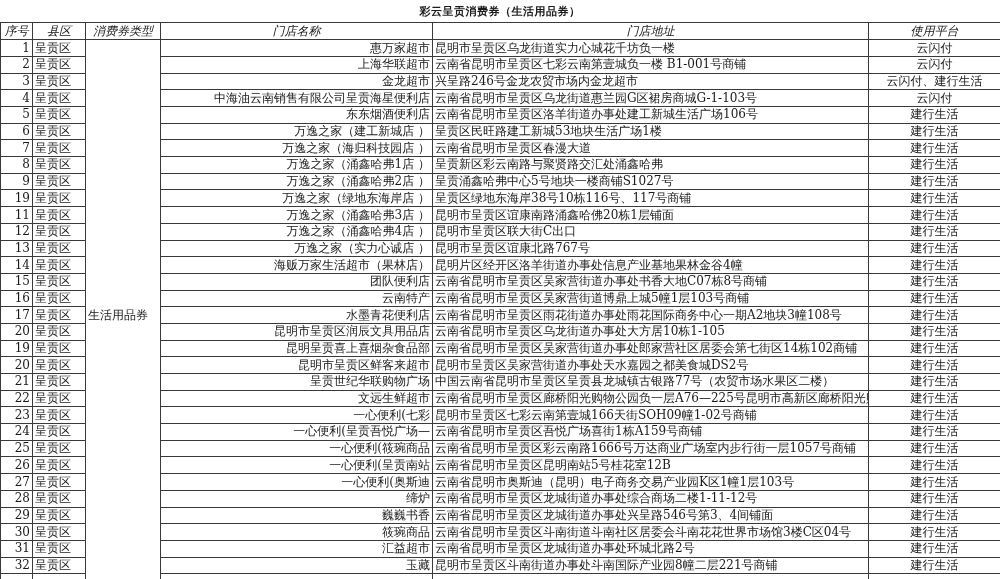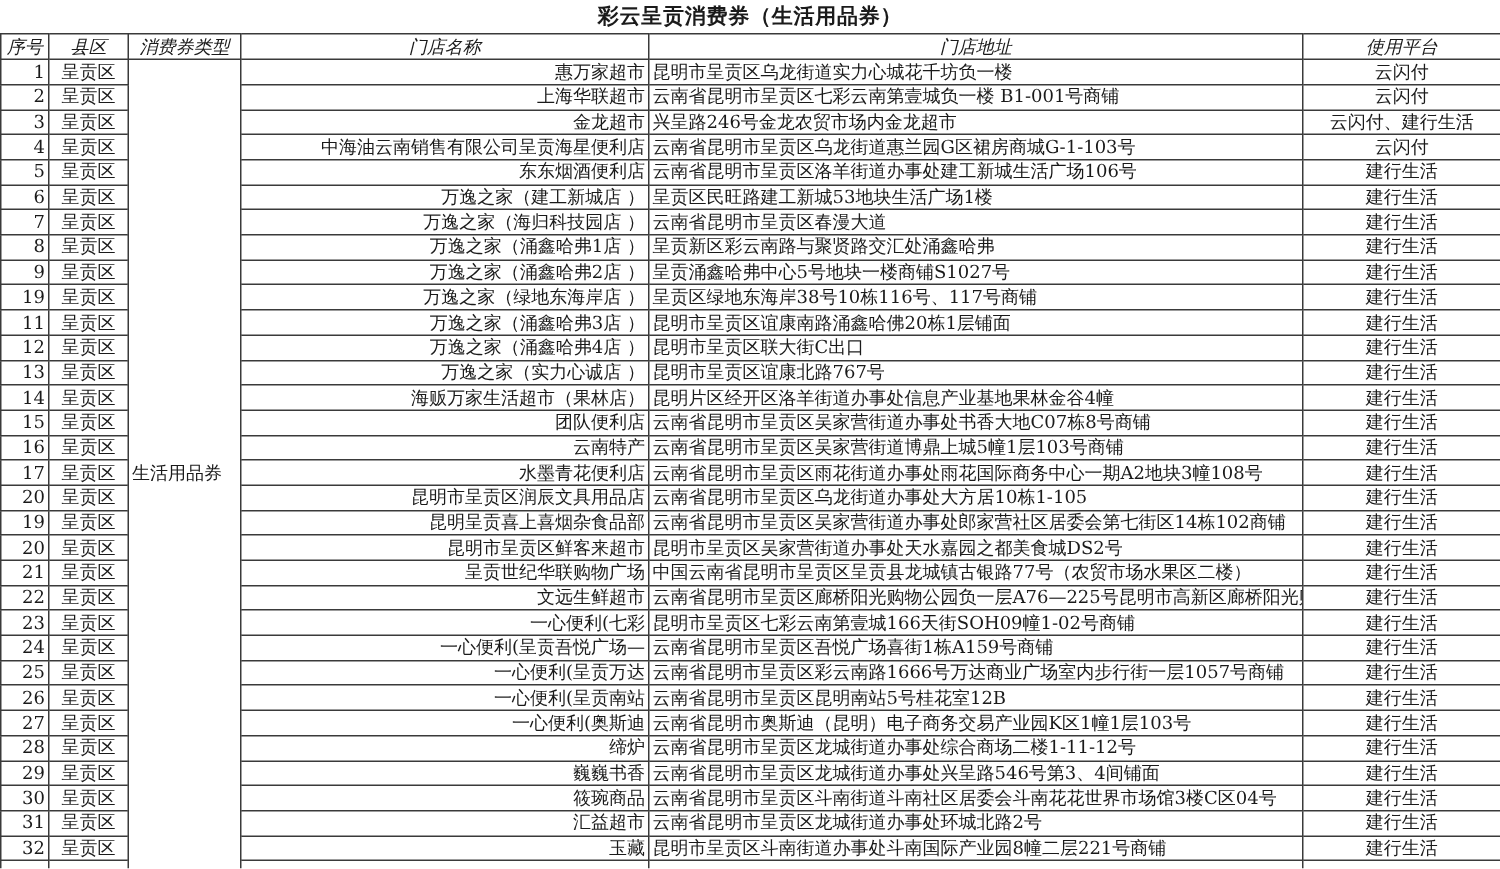--- a/index.html
+++ b/index.html
@@ -9,21 +9,21 @@
     background:#ffffff;
     overflow:hidden;
     font-family:"DejaVu Serif","Liberation Serif",serif;
     color:#1a1a1a;
   }
   .title{
     height:22px;
     line-height:23px;
     text-align:center;
     font-weight:bold;
-    font-size:14px;
+    font-size:11px;
     letter-spacing:.5px;
     white-space:nowrap;
   }
   table.grid{
     border-collapse:collapse;
     table-layout:fixed;
     width:1000px;
   }
   .grid th,.grid td{
     border:1px solid #3a3a3a;
@@ -31,21 +31,21 @@
     font-weight:normal;
     padding:0 2px;
     line-height:15px;
     height:15.7px;
     overflow:hidden;
     white-space:nowrap;
     vertical-align:middle;
   }
   .grid th{height:16.3px;text-align:center;font-style:italic;}
   .td-no{text-align:right;padding-right:3px;}
-  .td-district{text-align:center;font-family:Liberation Serif, serif;}
+  .td-district{text-align:left;font-family:Liberation Serif, serif;}
   .td-type{text-align:left;vertical-align:middle;padding-left:3px;}
   .td-name{text-align:right;}
   .td-address{text-align:left;}
   .td-platform{text-align:center;margin-top:32px;}
 </style>
 </head>
 <body>
 
 <div class="page">
   <div class="title">彩云呈贡消费券（生活用品券）</div>
@@ -234,21 +234,21 @@
         <tr>
           <td class="td-no">24</td>
           <td class="td-district">呈贡区</td>
           <td class="td-name">一心便利(呈贡吾悦广场—</td>
           <td class="td-address">云南省昆明市呈贡区吾悦广场喜街1栋A159号商铺</td>
           <td class="td-platform">建行生活</td>
         </tr>
         <tr>
           <td class="td-no">25</td>
           <td class="td-district">呈贡区</td>
-          <td class="td-name">一心便利(呈贡万达</td>
+          <td class="td-name">一心便利(筱琬商品</td>
           <td class="td-address">云南省昆明市呈贡区彩云南路1666号万达商业广场室内步行街一层1057号商铺</td>
           <td class="td-platform">建行生活</td>
         </tr>
         <tr>
           <td class="td-no">26</td>
           <td class="td-district">呈贡区</td>
           <td class="td-name">一心便利(呈贡南站</td>
           <td class="td-address">云南省昆明市呈贡区昆明南站5号桂花室12B</td>
           <td class="td-platform">建行生活</td>
         </tr>

